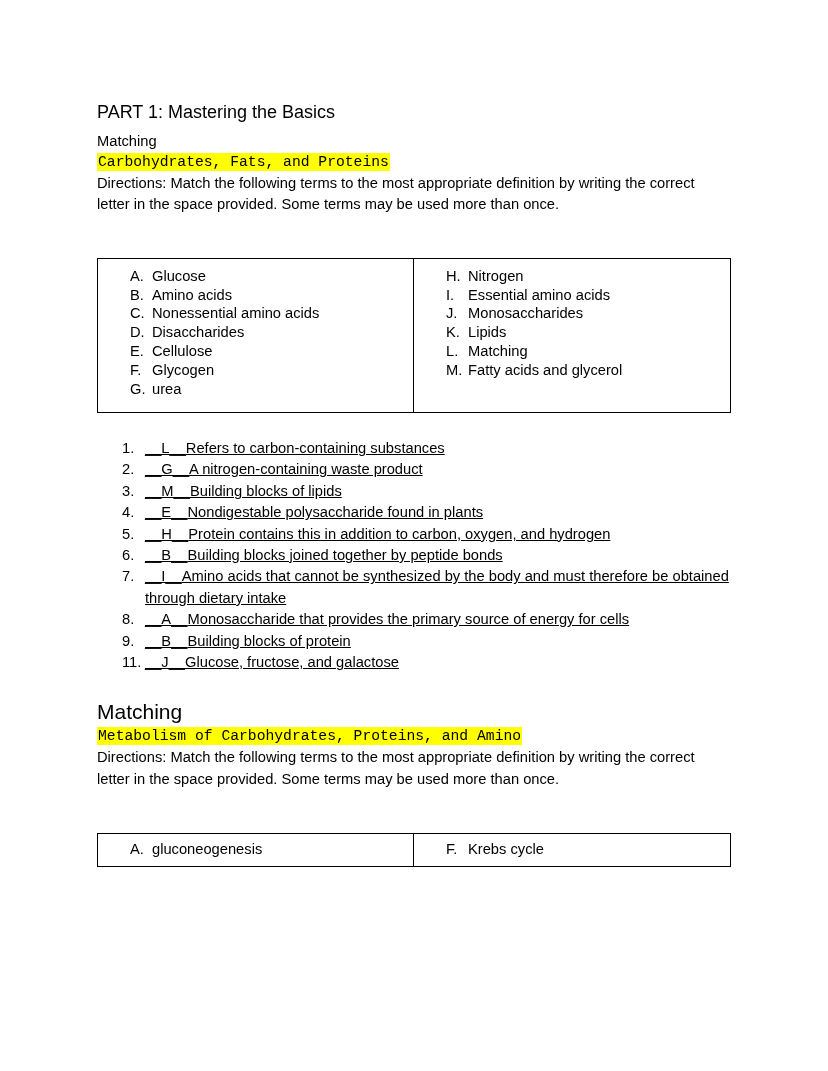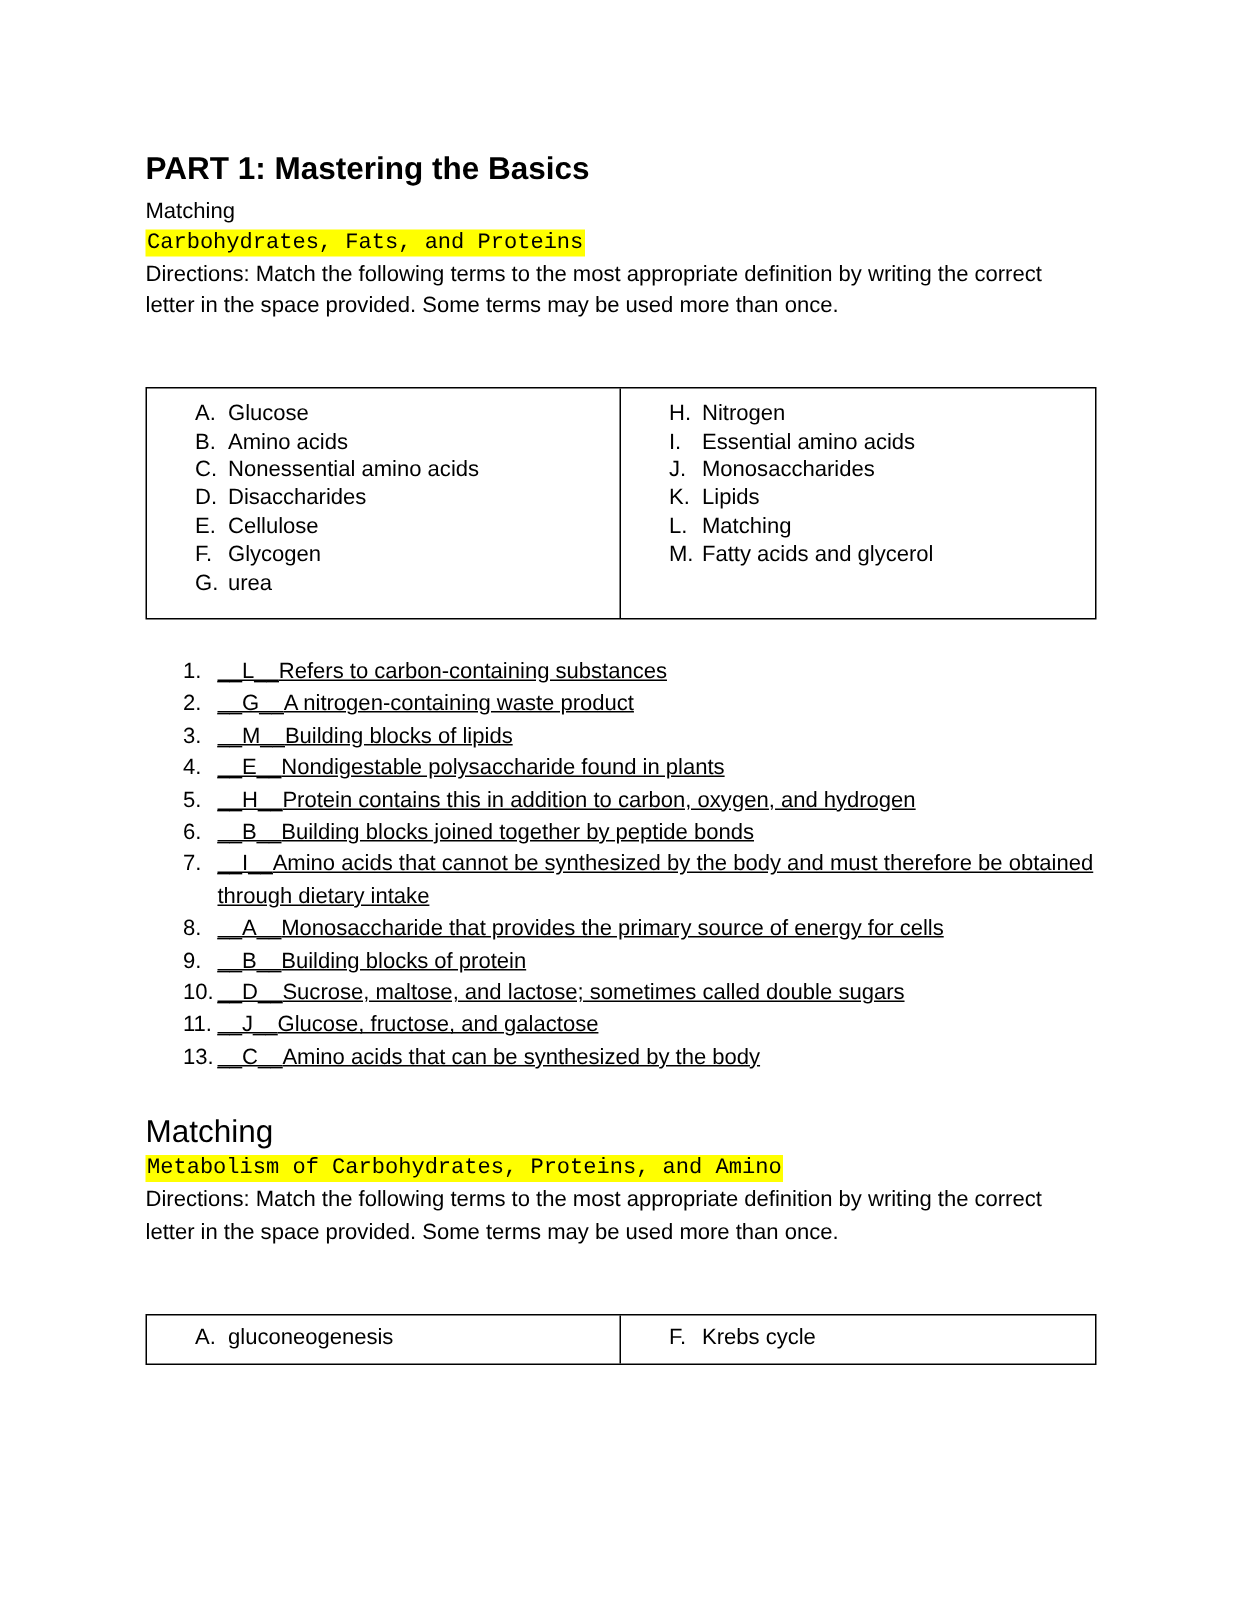--- a/index.html
+++ b/index.html
@@ -8,21 +8,21 @@
     width:828px; height:1071px;
     font-family:"Liberation Sans", sans-serif;
     color:#000000;
     font-size:14.7px;
     overflow:hidden;
   }
   .page { position:relative; width:828px; height:1071px; background:#ffffff; }
   .content { position:absolute; left:97px; top:100px; width:648px; }
 
   h1.doc-title {
-    font-size:21px; font-weight:700; line-height:25px;
+    font-size:18px; font-weight:400; line-height:25px;
     margin-bottom:6px;
   }
   .sub { line-height:21px; }
   .hl-line { line-height:21px;font-family:Liberation Mono, monospace; }
   .hl { background:var(--hl,#ffff00); padding:1px 1px; }
   .directions { width:634px; line-height:21.3px; }
 
   .term-table {
     display:flex; width:634px; border:1px solid #000;
     margin-top:42px;
@@ -175,35 +175,27 @@
         <div class="q-row">
           <span class="q-num">8.</span>
           <span class="q-text"><span class="q-ans">__A__</span><span>Monosaccharide that provides the primary source of energy for cells</span></span>
         </div>
 
         <div class="q-row">
           <span class="q-num">9.</span>
           <span class="q-text"><span class="q-ans">__B__</span><span>Building blocks of protein</span></span>
         </div>
 
-        <div class="q-row">
-          <span class="q-num">10.</span>
-          <span class="q-text"><span class="q-ans">__D__</span><span>Sucrose, maltose, and lactose; sometimes called double sugars</span></span>
-        </div>
 
         <div class="q-row">
           <span class="q-num">11.</span>
           <span class="q-text"><span class="q-ans">__J__</span><span>Glucose, fructose, and galactose</span></span>
         </div>
 
 
-        <div class="q-row">
-          <span class="q-num">13.</span>
-          <span class="q-text"><span class="q-ans">__C__</span><span>Amino acids that can be synthesized by the body</span></span>
-        </div>
 
 
 
     </div>
 
     <h2 class="doc-heading">Matching</h2>
 
     <p class="hl-line"><span class="hl">Metabolism of Carbohydrates, Proteins, and Amino</span></p>
 
     <p class="directions">Directions: Match the following terms to the most appropriate definition by writing the correct letter in the space provided. Some terms may be used more than once.</p>

